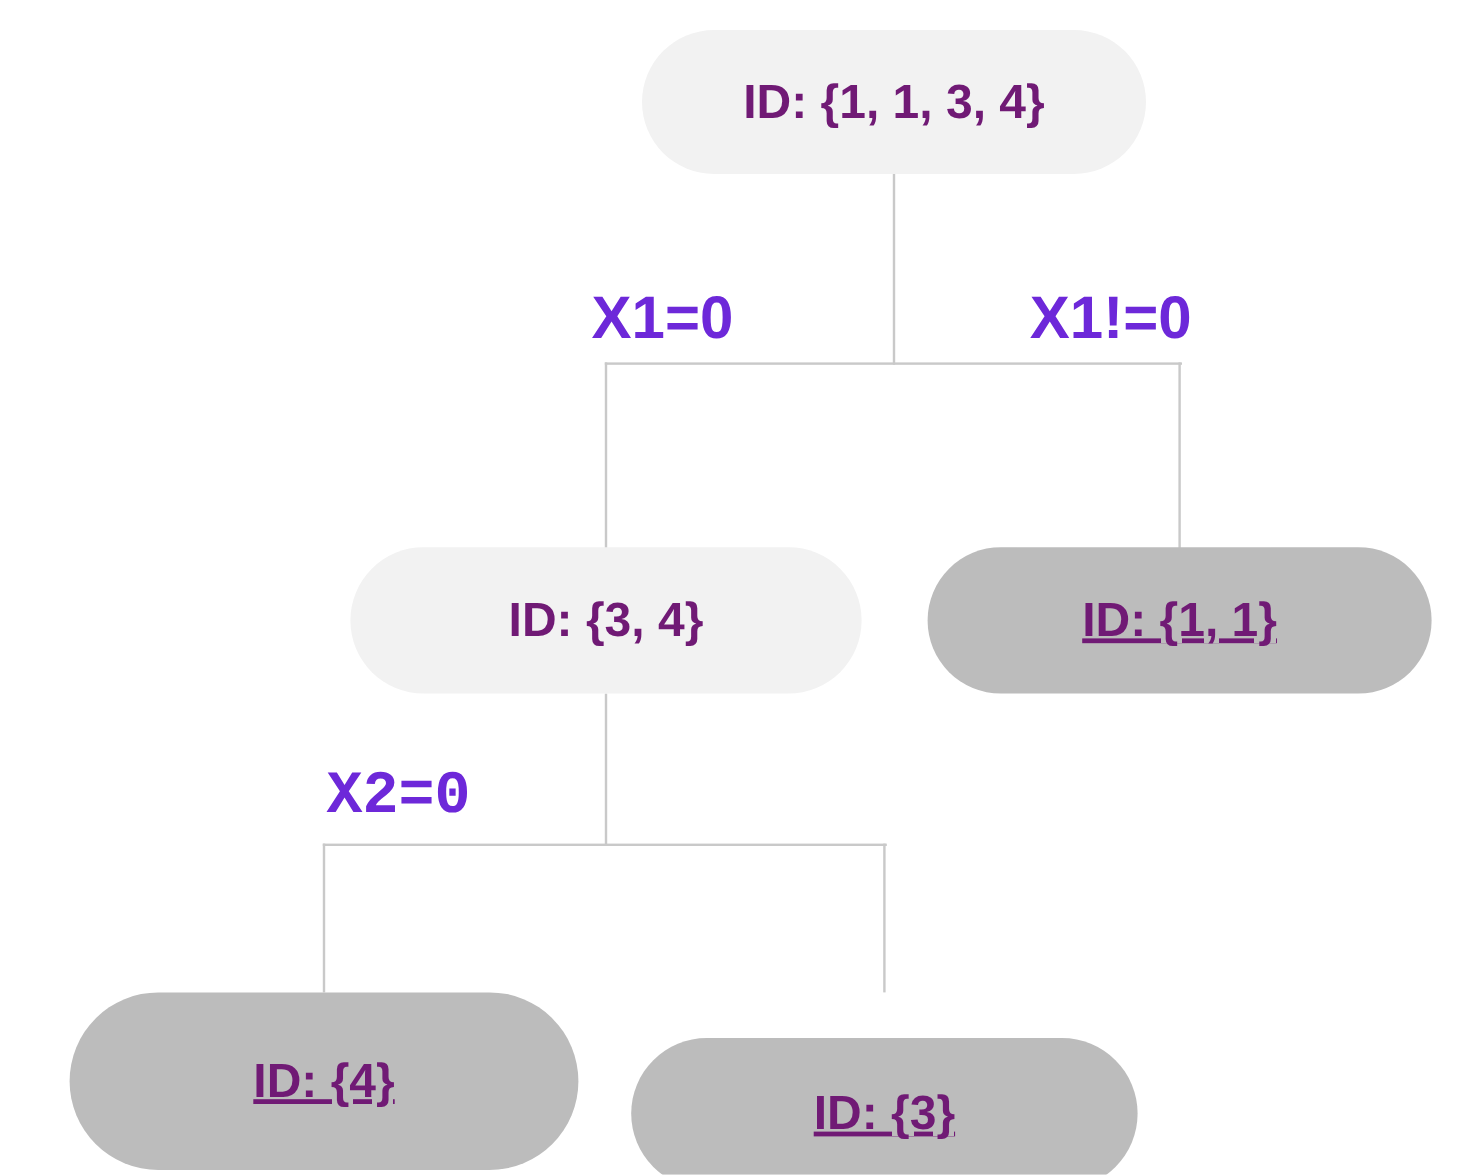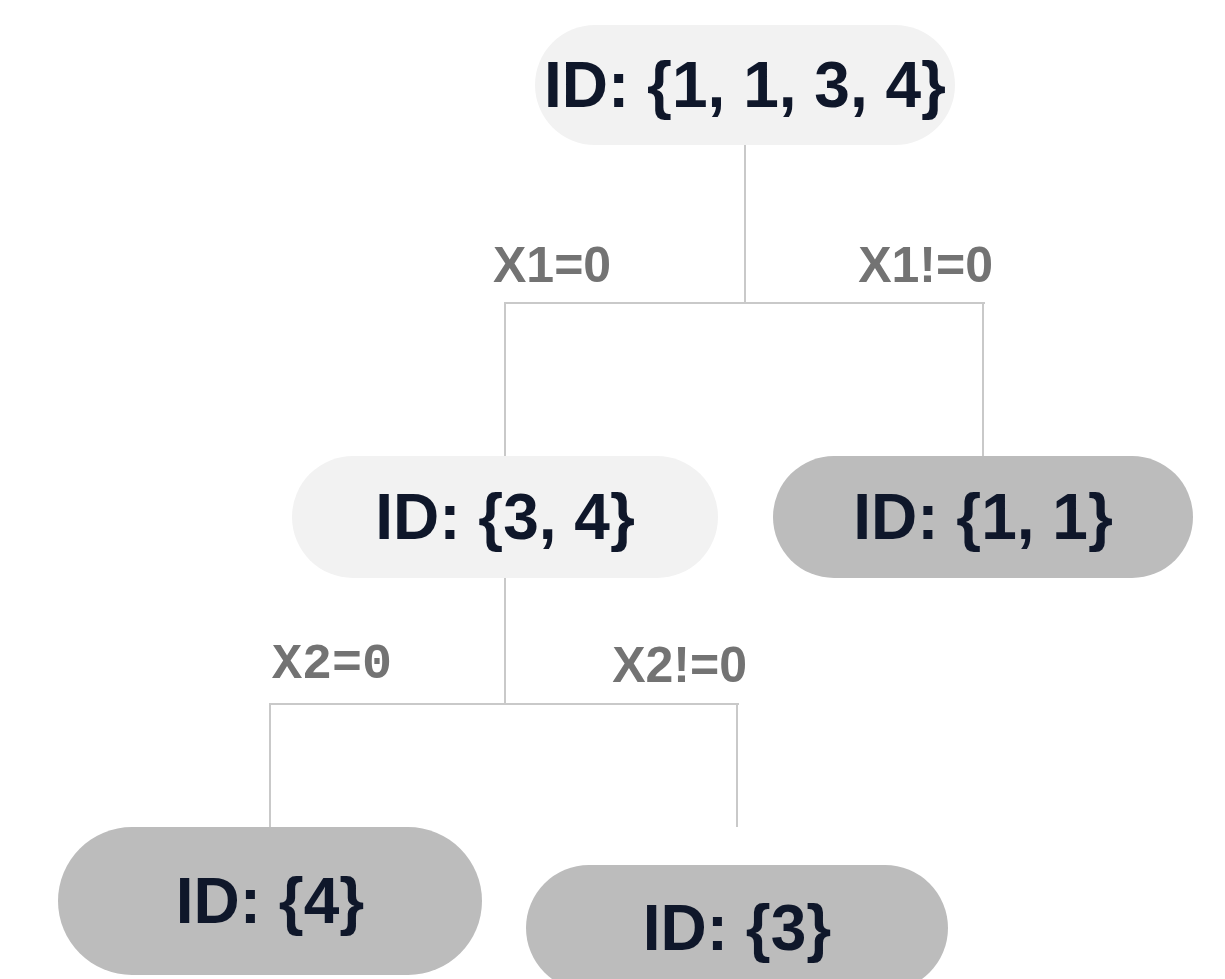--- a/index.html
+++ b/index.html
@@ -14,41 +14,41 @@
     background: #ffffff;
     overflow: hidden;
     font-family: "Liberation Sans", "DejaVu Sans", sans-serif;
   }
   .node {
     position: absolute;
     border-radius: 999px;
     display: flex;
     align-items: center;
     justify-content: center;
-    font-size: 64px;
+    font-size: 40px;
     font-weight: 700;
-    color: #0f172a;
+    color: #701a75;
     letter-spacing: 0px;
     white-space: nowrap;
   }
   .node-light { background: #f2f2f2; }
-  .node-dark  { background: #bcbcbc; }
+  .node-dark  { background: #bcbcbc; text-decoration: underline; }
 
   .line {
     position: absolute;
     background: #c9c9c9;
   }
   .line.v { width: 2px; }
   .line.h { height: 2px; }
 
   .edge-label {
     position: absolute;
     font-size: 50px;
     font-weight: 700;
-    color: #737373;
+    color: #6d28d9;
     line-height: 50px;
     white-space: nowrap;
   }
 
   
   #node-root       { left: 535px; top: 25px;  width: 420px; height: 120px; }
   #node-x1-eq0     { left: 292px; top: 456px; width: 426px; height: 122px; }
   #node-x1-neq0    { left: 773px; top: 456px; width: 420px; height: 122px; }
   #node-x2-eq0     { left: 58px;  top: 827px; width: 424px; height: 148px; }
   #node-x2-neq0    { left: 526px; top: 827px; width: 422px; height: 126px; }
@@ -77,21 +77,20 @@
   <div class="line v" id="edge-l1-left-drop"></div>
   <div class="line v" id="edge-l1-right-drop"></div>
   <div class="line v" id="edge-node34-drop"></div>
   <div class="line h" id="edge-l2-horizontal"></div>
   <div class="line v" id="edge-l2-left-drop"></div>
   <div class="line v" id="edge-l2-right-drop"></div>
 
   <div class="edge-label" id="label-x1-eq0">X1=0</div>
   <div class="edge-label" id="label-x1-neq0">X1!=0</div>
   <div class="edge-label" id="label-x2-eq0">X2=0</div>
-  <div class="edge-label" id="label-x2-neq0">X2!=0</div>
 
   <div class="node node-light" id="node-root" style="background-color: rgb(242, 242, 242);">ID: {1, 1, 3, 4}</div>
 
   <div class="node node-light" id="node-x1-eq0" style="background-color: rgb(242, 242, 242);">ID: {3, 4}</div>
 
   <div class="node node-dark" id="node-x1-neq0" style="background-color: rgb(188, 188, 188);">ID: {1, 1}</div>
 
   <div class="node node-dark" id="node-x2-eq0" style="background-color: rgb(188, 188, 188);">ID: {4}</div>
 
   <div class="node node-dark" id="node-x2-neq0" style="background-color: rgb(188, 188, 188); margin-top: 38px;">ID: {3}</div>

